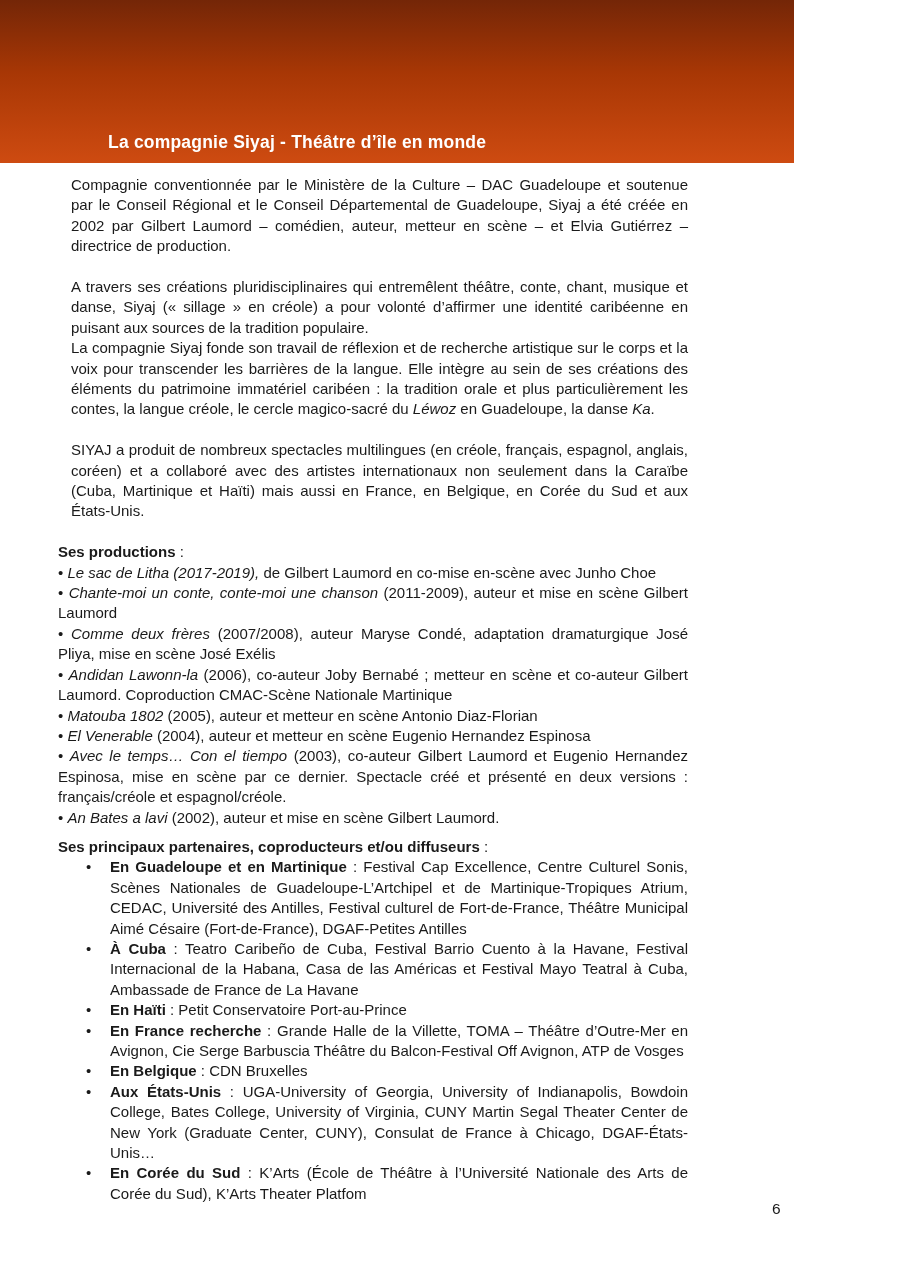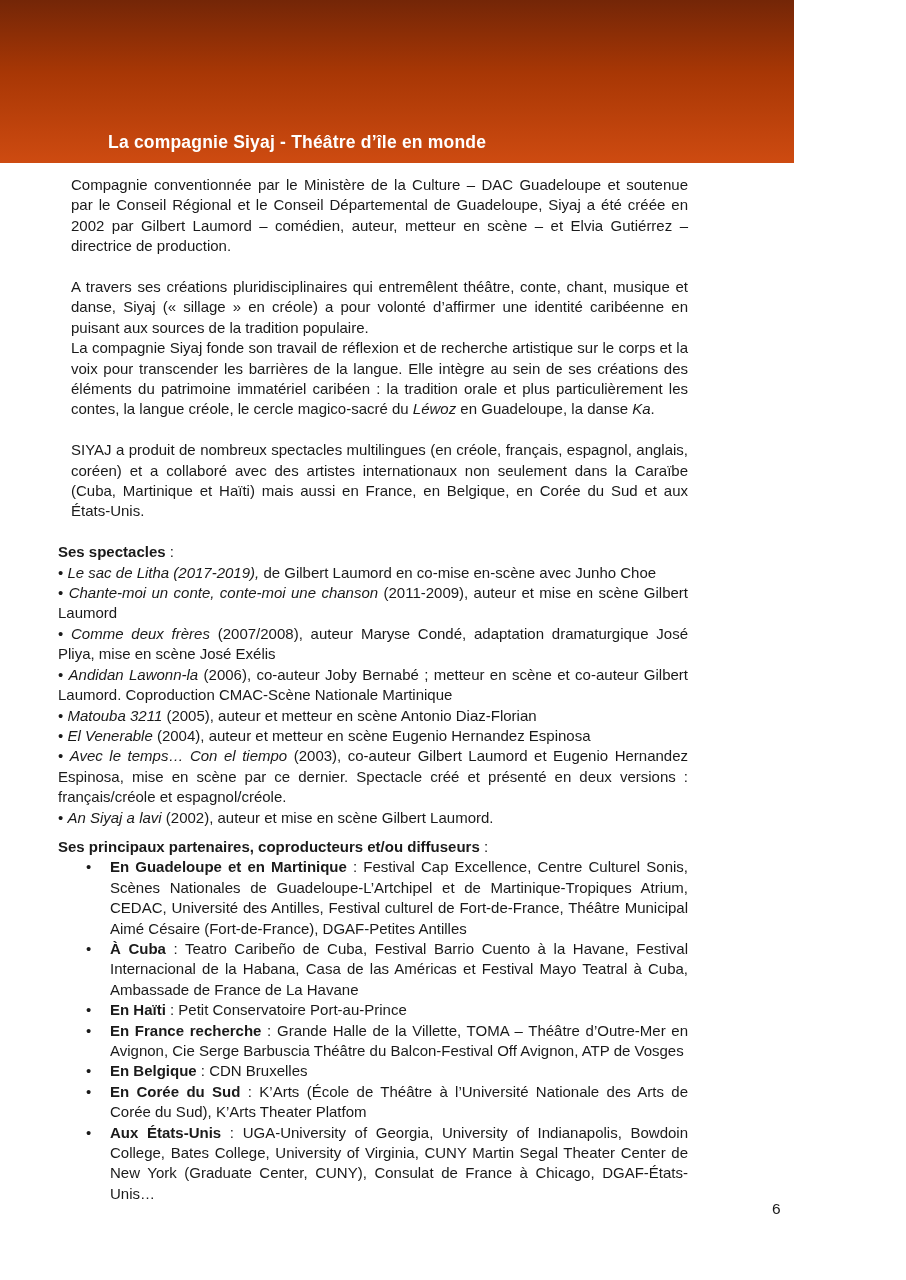--- a/index.html
+++ b/index.html
@@ -79,40 +79,40 @@
     <h1 class="banner-title">La compagnie Siyaj - Théâtre d’île en monde</h1>
   </header>
 
   <main class="content">
 
     <p class="para mb"><span>Compagnie conventionnée par le Ministère de la Culture – DAC Guadeloupe et soutenue par le Conseil Régional et le Conseil Départemental de Guadeloupe, Siyaj a été créée en 2002 par Gilbert Laumord – comédien, auteur, metteur en scène – et Elvia Gutiérrez – directrice de production.</span></p>
     <p class="para"><span>A travers ses créations pluridisciplinaires qui entremêlent théâtre, conte, chant, musique et danse, Siyaj (« sillage » en créole) a pour volonté d’affirmer une identité caribéenne en puisant aux sources de la tradition populaire.</span></p>
     <p class="para mb"><span>La compagnie Siyaj fonde son travail de réflexion et de recherche artistique sur le corps et la voix pour transcender les barrières de la langue. Elle intègre au sein de ses créations des éléments du patrimoine immatériel caribéen : la tradition orale et plus particulièrement les contes, la langue créole, le cercle magico-sacré du </span><span class="i">Léwoz</span><span> en Guadeloupe, la danse </span><span class="i">Ka</span><span>.</span></p>
     <p class="para mb"><span>SIYAJ a produit de nombreux spectacles multilingues (en créole, français, espagnol, anglais, coréen) et a collaboré avec des artistes internationaux non seulement dans la Caraïbe (Cuba, Martinique et Haïti) mais aussi en France, en Belgique, en Corée du Sud et aux États-Unis.</span></p>
 
-    <p class="heading"><span class="b">Ses spectacles</span><span> :</span></p>
+    <p class="heading"><span class="b">Ses productions</span><span> :</span></p>
 
     <div class="prod-item"><span>• </span><span class="i">Le sac de Litha (2017-2019),</span><span> de Gilbert Laumord en co-mise en-scène avec Junho Choe</span></div>
     <div class="prod-item"><span>• </span><span class="i">Chante-moi un conte, conte-moi une chanson</span><span> (2011-2009), auteur et mise en scène Gilbert Laumord</span></div>
     <div class="prod-item"><span>• </span><span class="i">Comme deux frères</span><span> (2007/2008), auteur Maryse Condé, adaptation dramaturgique José Pliya, mise en scène José Exélis</span></div>
     <div class="prod-item"><span>• </span><span class="i">Andidan Lawonn-la</span><span> (2006), co-auteur Joby Bernabé ; metteur en scène et co-auteur Gilbert Laumord. Coproduction CMAC-Scène Nationale Martinique</span></div>
-    <div class="prod-item"><span>• </span><span class="i">Matouba 3211</span><span> (2005), auteur et metteur en scène Antonio Diaz-Florian</span></div>
+    <div class="prod-item"><span>• </span><span class="i">Matouba 1802</span><span> (2005), auteur et metteur en scène Antonio Diaz-Florian</span></div>
     <div class="prod-item"><span>• </span><span class="i">El Venerable</span><span> (2004), auteur et metteur en scène Eugenio Hernandez Espinosa</span></div>
     <div class="prod-item"><span>• </span><span class="i">Avec le temps… Con el tiempo</span><span> (2003), co-auteur Gilbert Laumord et Eugenio Hernandez Espinosa, mise en scène par ce dernier. Spectacle créé et présenté en deux versions : français/créole et espagnol/créole.</span></div>
-    <div class="prod-item"><span>• </span><span class="i">An Siyaj a lavi</span><span> (2002), auteur et mise en scène Gilbert Laumord.</span></div>
+    <div class="prod-item"><span>• </span><span class="i">An Bates a lavi</span><span> (2002), auteur et mise en scène Gilbert Laumord.</span></div>
 
     <p class="heading partners-heading"><span class="b">Ses principaux partenaires, coproducteurs et/ou diffuseurs</span><span> :</span></p>
 
     <ul class="partner-list">
       <li><span class="b">En Guadeloupe et en Martinique</span><span> : Festival Cap Excellence, Centre Culturel Sonis, Scènes Nationales de Guadeloupe-L’Artchipel et de Martinique-Tropiques Atrium, CEDAC, Université des Antilles, Festival culturel de Fort-de-France, Théâtre Municipal Aimé Césaire (Fort-de-France), DGAF-Petites Antilles</span></li>
       <li><span class="b">À Cuba</span><span> : Teatro Caribeño de Cuba, Festival Barrio Cuento à la Havane, Festival Internacional de la Habana, Casa de las Américas et Festival Mayo Teatral à Cuba, Ambassade de France de La Havane</span></li>
       <li><span class="b">En Haïti</span><span> : Petit Conservatoire Port-au-Prince</span></li>
       <li><span class="b">En France recherche</span><span> : Grande Halle de la Villette, TOMA – Théâtre d’Outre-Mer en Avignon, Cie Serge Barbuscia Théâtre du Balcon-Festival Off Avignon, ATP de Vosges</span></li>
       <li><span class="b">En Belgique</span><span> : CDN Bruxelles</span></li>
+      <li><span class="b">Aux États-Unis</span><span> : UGA-University of Georgia, University of Indianapolis, Bowdoin College, Bates College, University of Virginia, CUNY Martin Segal Theater Center de New York (Graduate Center, CUNY), Consulat de France à Chicago, DGAF-États-Unis…</span></li>
       <li><span class="b">En Corée du Sud</span><span> : K’Arts (École de Théâtre à l’Université Nationale des Arts de Corée du Sud), K’Arts Theater Platfom</span></li>
-      <li><span class="b">Aux États-Unis</span><span> : UGA-University of Georgia, University of Indianapolis, Bowdoin College, Bates College, University of Virginia, CUNY Martin Segal Theater Center de New York (Graduate Center, CUNY), Consulat de France à Chicago, DGAF-États-Unis…</span></li>
     </ul>
 
   </main>
 
   <div class="page-number">6</div>
 
 </div>
 
 </body></html>

